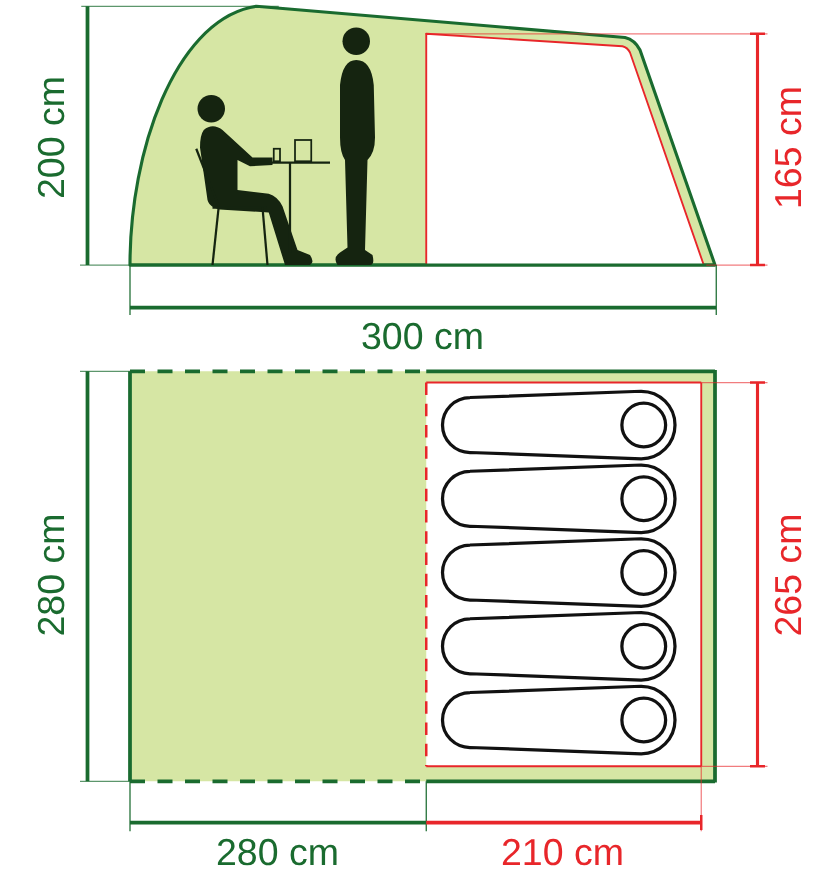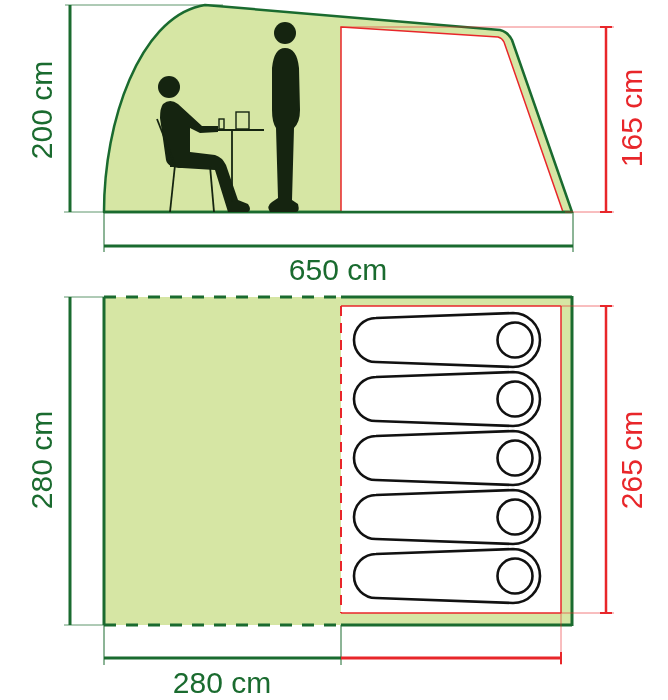--- a/index.html
+++ b/index.html
@@ -115,18 +115,19 @@
         <g transform="translate(0,236)">
           <path d="M376,318 L513,313 A27,27 0 0 1 513,367 L376,362 A22,22 0 0 1 376,318 Z"></path>
           <circle cx="515" cy="340" r="17.5"></circle>
         </g>
       </g>
     </g>
   </svg>
 
   <div class="lbl green vert" style="left:42px; top:110px;">200 cm</div>
   <div class="lbl red vert" style="left:632px; top:118px;">165 cm</div>
-  <div class="lbl green horiz" style="left:338px; top:270px;">650 cm</div>
+  <div class="lbl green horiz" style="left:338px; top:270px;">300 cm</div>
 
   <div class="lbl green vert" style="left:42px; top:460px;">280 cm</div>
   <div class="lbl red vert" style="left:632px; top:460px;">265 cm</div>
   <div class="lbl green horiz" style="left:222px; top:683px;">280 cm</div>
+  <div class="lbl red horiz" style="left:450px; top:683px;">210 cm</div>
 </div>
 
 </body></html>

